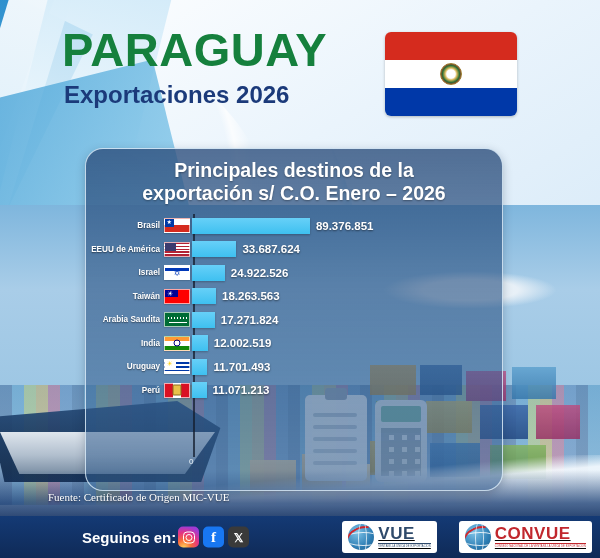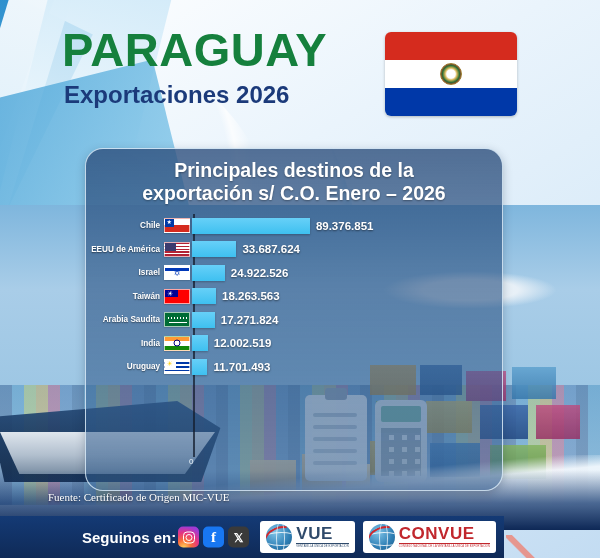--- a/index.html
+++ b/index.html
@@ -241,39 +241,39 @@
 
   
   .source {
     position:absolute; left:48px; top:491px;
     font-family:"Liberation Serif", serif;
     font-size:11px; color:#ffffff; text-shadow:0 1px 2px rgba(0,0,0,.5);
   }
 
   
   footer {
-    position:absolute; left:0; bottom:0; width:504px; height:42px;
+    position:absolute; left:0; bottom:0; width:600px; height:42px;
     background:linear-gradient(180deg,#143a75 0%,#0f2a57 100%);
     display:flex; align-items:center;
   }
   .follow {
     position:absolute; left:82px; top:50%; transform:translateY(-50%);
     color:#fff; font-size:15px; font-weight:bold;
   }
   .socials { position:absolute; left:178px; top:50%; transform:translateY(-50%); display:flex; gap:4px; }
   .soc { width:21px; height:21px; border-radius:5px; display:flex; align-items:center;
          justify-content:center; font-size:12px; font-weight:bold; color:#fff; }
   .soc-ig { background:radial-gradient(circle at 28% 100%, #fdd35c 0%, #f76e3a 28%, #e6357f 56%, #a03ad4 82%); }
   .ig-sq { width:12px; height:12px; border:1.8px solid #fff; border-radius:4px; position:relative; }
   .ig-sq:after { content:""; position:absolute; left:50%; top:50%; transform:translate(-50%,-50%);
     width:5px; height:5px; border:1.5px solid #fff; border-radius:50%; }
   .soc-fb { background:#1877f2; font-family:"Liberation Serif",serif; font-size:15px; }
   .soc-x  { background:#3a3a3a; }
 
-  .logos { position:absolute; right:8px; top:50%; transform:translateY(-50%); display:flex; align-items:center; gap:8px; }
+  .logos { position:absolute; right:8px; top:50%; transform:translateY(-50%); display:flex; align-items:center; gap:22px;text-decoration:underline; }
   .logo { display:flex; align-items:center; gap:4px; background:#fff; padding:3px 6px; border-radius:3px; }
   .globe {
     width:26px; height:26px; border-radius:50%;
     background:radial-gradient(circle at 35% 32%, #7fc4e8, #2f7fb5 60%, #1d5c88 100%);
     position:relative; overflow:hidden; flex:0 0 auto;
   }
   .globe:before {
     content:""; position:absolute; left:-4px; top:8px; width:36px; height:12px;
     border:1.5px solid rgba(255,255,255,.8); border-radius:50%;
   }
@@ -347,21 +347,21 @@
 <section class="panel">
   <div class="panel-title">
     <span>Principales destinos de la</span><br>
     <span>exportación s/ C.O. Enero – 2026</span>
   </div>
   <div class="plot">
     <div class="axis"></div>
     <div class="axis-zero">0</div>
     <div id="bar-rows">
         <div class="row">
-          <div class="row-label">Chile</div>
+          <div class="row-label">Brasil</div>
           <div class="flag f-cl"></div>
           <div class="bar" style="width:117.88988013996652px"></div>
           <div class="val">89.376.851</div>
         </div>
         <div class="row">
           <div class="row-label">EEUU de América</div>
           <div class="flag f-us"></div>
           <div class="bar" style="width:44.43465965879979px"></div>
           <div class="val">33.687.624</div>
         </div>
@@ -387,20 +387,26 @@
           <div class="row-label">India</div>
           <div class="flag f-in"></div>
           <div class="bar" style="width:15.83156612093741px"></div>
           <div class="val">12.002.519</div>
         </div>
         <div class="row">
           <div class="row-label">Uruguay</div>
           <div class="flag f-uy"></div>
           <div class="bar" style="width:15.434506718396884px"></div>
           <div class="val">11.701.493</div>
+        </div>
+        <div class="row">
+          <div class="row-label">Perú</div>
+          <div class="flag f-pe"></div>
+          <div class="bar" style="width:14.603154608501917px"></div>
+          <div class="val">11.071.213</div>
         </div>
       </div>
   </div>
 </section>
 
 <div class="source">Fuente: Certificado de Origen MIC-VUE</div>
 
 <footer>
   <div class="follow">Seguinos en:</div>
   <div class="socials">

